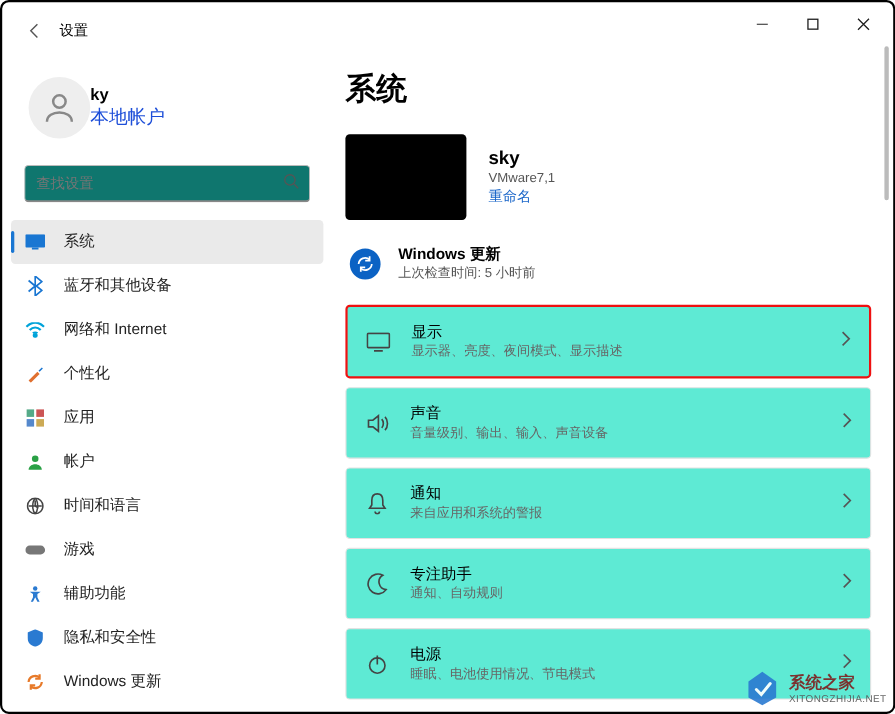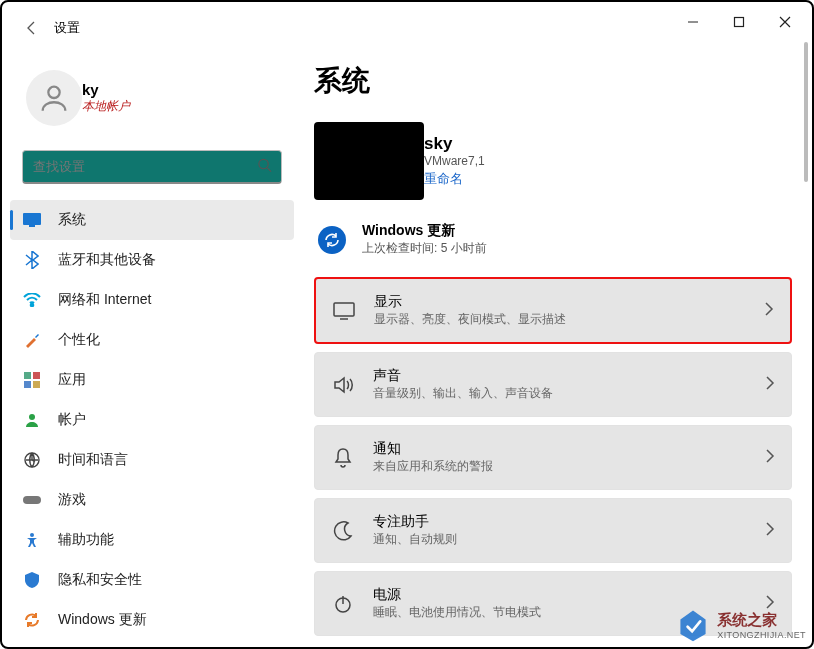--- a/index.html
+++ b/index.html
@@ -12,49 +12,49 @@
 .win-controls { display: flex; }
 .win-btn { width: 46px; height: 32px; display: flex; align-items: center; justify-content: center; color:#222; }
 
 .container { display: flex; height: calc(100% - 36px); }
 
 
 .sidebar { width: 300px; padding: 8px 0 0 0; }
 .account { display: flex; align-items: center; padding: 24px 20px 24px 24px; }
 .avatar { width: 56px; height: 56px; border-radius: 50%; background:#eee; display:flex; align-items:center; justify-content:center; }
 .account-name { font-size: 15px; font-weight: 600; }
-.account-sub { font-size: 12px; color:#b91c1c;font-style:italic; }
+.account-sub { font-size: 17px; color:#1d4ed8; }
 
 .search-wrap { padding: 0 20px 12px 20px; }
 .search { width: 100%; height: 34px; border: 1px solid #bbb; border-bottom: 2px solid #888; border-radius: 4px; padding: 0 36px 0 10px; font-size: 13px; background:#0f766e; }
 .search-box { position: relative; }
 .search-icon { position: absolute; right: 10px; top: 50%; transform: translateY(-50%); color:#555; }
 
 .nav { list-style:none; padding: 4px 8px 0 8px; }
 .nav-item { display:flex; align-items:center; gap: 16px; height: 40px; padding: 0 12px; border-radius: 4px; font-size: 14px; color:#222; }
 .nav-item.active { background:#eaeaea; position:relative; }
 .nav-item.active::before { content:""; position:absolute; left:0; top:10px; bottom:10px; width:3px; background:#1976d2; border-radius:2px; }
 .nav-icon { width:20px; height:20px; display:flex; align-items:center; justify-content:center; }
 
 
 .main { flex:1; padding: 24px 20px 0 12px; overflow:auto; }
 .page-title { font-size: 28px; font-weight: 600; margin-bottom: 22px; }
 
-.pcinfo { display:flex; align-items:center; margin-bottom: 16px; }
+.pcinfo { display:flex; align-items:center; gap: 20px; margin-bottom: 16px; }
 .pc-img { width:110px; height:78px; background:#000; border-radius:4px; }
 .pc-name { font-size: 17px; font-weight:600; }
 .pc-sub { font-size: 12px; color:#555; }
 .rename { font-size: 13px; color:#1a66c9; margin-top:2px; }
 
 .update-row { display:flex; align-items:center; gap: 16px; padding: 6px 0 20px 4px; }
 .update-icon { width:28px; height:28px; border-radius:50%; background:#0b62c4; color:#fff; display:flex; align-items:center; justify-content:center; }
 .update-title { font-size: 14px; font-weight:600; }
 .update-sub { font-size: 12px; color:#555; }
 
-.setting-card { display:flex; align-items:center; gap: 18px; border:1px solid #e2e2e2; border-radius:4px; padding: 14px 16px; margin-bottom: 8px; background:#e5e5e5; }
+.setting-card { display:flex; align-items:center; gap: 18px; border:1px solid #e2e2e2; border-radius:4px; padding: 14px 16px; margin-bottom: 8px; background:#5eead4; }
 .setting-card.highlight { border:2px solid #e11; }
 .card-icon { width:24px; height:24px; display:flex; align-items:center; justify-content:center; color:#444; }
 .card-text { flex:1; }
 .card-title { font-size: 14px; }
 .card-sub { font-size: 12px; color:#666; }
 .chevron { color:#555; }
 
 .watermark { position:absolute; right:6px; bottom:4px; display:flex; align-items:center; gap:6px; opacity:0.9; }
 .wm-logo { width:36px; height:36px; }
 .wm-text-cn { font-size:15px; font-weight:700; color:#7f1d1d; }

